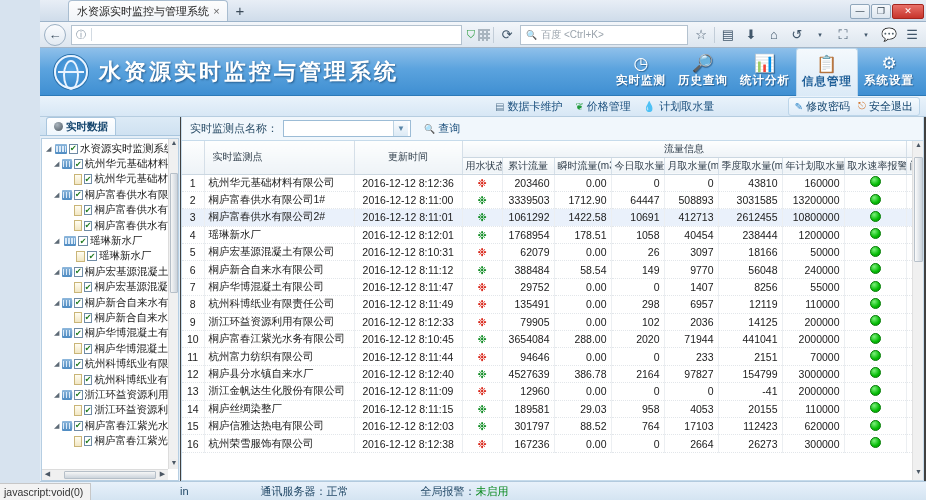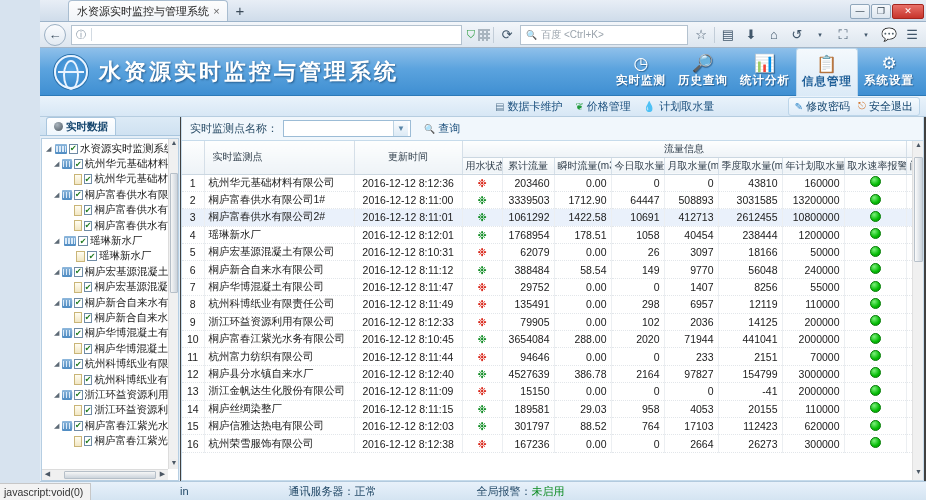--- a/index.html
+++ b/index.html
@@ -256,21 +256,21 @@
   .vscroll-g .arr { position: absolute; left: 0; width: 11px; height: 12px; font-size: 7px;
     text-align: center; color: #4b5764; background: #f0f0f0; }
 
   
   .appstatus {
     height: 19px; background: linear-gradient(#e8f1fa,#d4e4f2); border-top: 1px solid #b2cade;
     display: flex; align-items: center; font-size: 11px; color: #244a68;
   }
   .st-item { margin-left: 0; }
   .st-a { margin-left: 140px; }
-  .st-b { margin-left: 100px; }
+  .st-b { margin-left: 72px; }
   .st-ok { color: #0a8a1f; }
   .tooltip {
     position: absolute; left: 0; bottom: 0; height: 17px;
     background: #f3f3f3; border: 1px solid #c7c7c7; border-left: none; border-bottom: none;
     display: flex; align-items: center; padding: 0 7px 0 4px; font-size: 10.5px; color: #333;
     z-index: 30;
   }
   .browser { position: relative; }
 </style>
 </head>
@@ -750,21 +750,21 @@
                 <td class="num">3000000</td>
                 <td class="ctr"><span class="circle-g"></span></td>
                 <td class="ctr"><span class="lock"><span class="shk"></span><span class="body"></span></span></td>
                 <td class="ctr"><span class="batt"><span class="t1"></span><span class="shell"></span></span></td>
               </tr>
               <tr>
                 <td class="idx">13</td>
                 <td>浙江金帆达生化股份有限公司</td>
                 <td class="ctr">2016-12-12 8:11:09</td>
                 <td class="ctr"><span class="pinwheel pw-r">❉</span></td>
-                <td class="num">15150</td>
+                <td class="num">12960</td>
                 <td class="num">0.00</td>
                 <td class="num">0</td>
                 <td class="num">0</td>
                 <td class="num">-41</td>
                 <td class="num">2000000</td>
                 <td class="ctr"><span class="circle-g"></span></td>
                 <td class="ctr"><span class="lock"><span class="shk"></span><span class="body"></span></span></td>
                 <td class="ctr"><span class="plug"><span class="pin"></span><span class="blk"></span></span></td>
               </tr>
               <tr>

